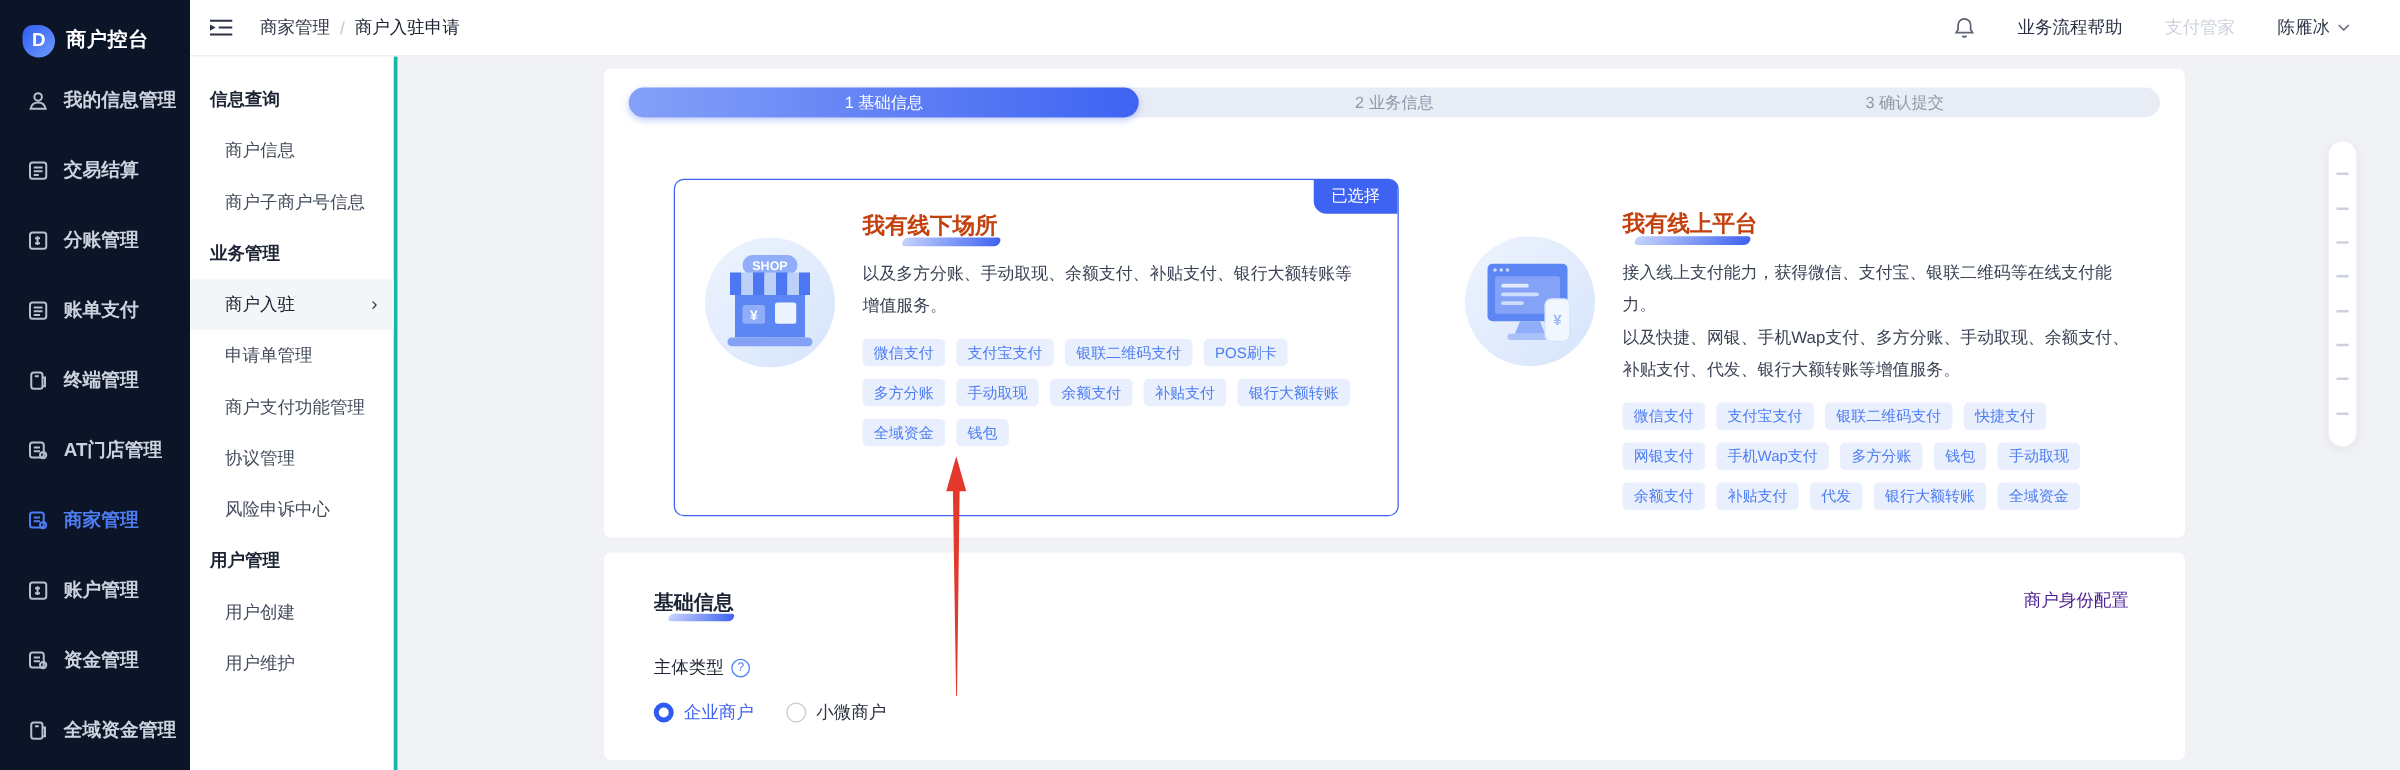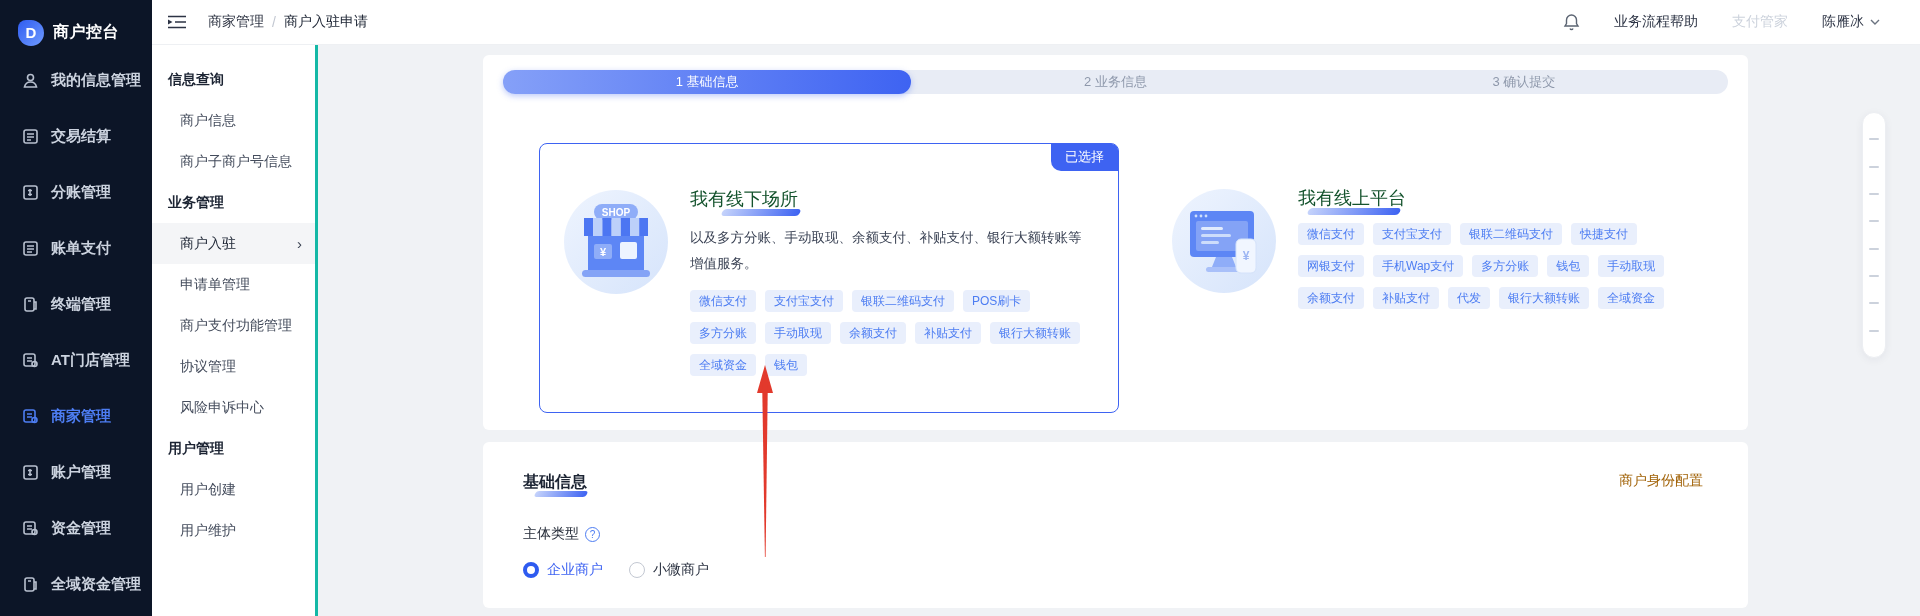--- a/index.html
+++ b/index.html
@@ -45,33 +45,33 @@
   .stepper { position:absolute; left:20px; top:15px; width:1225px; height:24px; background:#e8ecf5; border-radius:12px; display:flex; }
   .step { flex:1; display:flex; align-items:center; justify-content:center; font-size:13px; color:#8e98ab; cursor:pointer; }
   .step.active { background:linear-gradient(90deg,#85a0f8,#3e63f2); border-radius:12px; color:#fff; box-shadow:0 2px 6px rgba(62,99,242,.35); }
 
   .cards { position:absolute; left:20px; top:88px; width:1225px; display:flex; gap:29px;padding-left:36px; }
   .scard { width:598px; height:270px; background:#fff; border-radius:8px; position:relative; padding:24px; display:flex; gap:22px; cursor:pointer; }
   .scard.selected { border:1px solid #3e63f2; }
   .scard .badge { position:absolute; top:0; right:0; background:#3e63f2; color:#fff; font-size:13px; padding:4px 14px 5px; border-radius:0 6px 0 10px; }
   .illu { width:104px; height:104px; flex:0 0 104px; margin-top:22px; }
   .card-body { flex:1; min-width:0; }
-  .card-title { font-size:18px; color:#14532d; font-weight:400; position:relative; display:inline-block; margin-top:19px; }
+  .card-title { font-size:18px; color:#c2410c; font-weight:700; position:relative; display:inline-block; margin-top:0; }
   .card-title::after { content:""; position:absolute; bottom:-5px; height:7px; border-radius:4px; background:linear-gradient(90deg,rgba(150,175,248,.55),#3e63f2); transform:skew(-25deg); }
   .u-offline::after { left:32px; width:78px; }
   .u-online::after { left:10px; width:92px; }
   .card-desc { margin-top:14px; font-size:13.5px; line-height:26px; color:#3a4254; }
   .tags { margin-top:13px; display:flex; flex-wrap:wrap; gap:10px 9px; }
   .tag { background:#e9effc; color:#4d7df2; font-size:12px; line-height:1; padding:5px 9px; border-radius:4px; white-space:nowrap; }
 
   .panel-b { position:absolute; left:165px; top:397px; width:1265px; height:166px; background:#fff; border-radius:6px; padding:30px 45px 0 40px; }
   .pb-head { display:flex; align-items:flex-start; justify-content:space-between; }
   .pb-title { font-size:16px; font-weight:bold; color:#1c2433; position:relative; display:inline-block; }
   .pb-title::after { content:""; position:absolute; left:12px; bottom:-4px; width:52px; height:6px; border-radius:3px; background:linear-gradient(90deg,rgba(150,175,248,.55),#3e63f2); transform:skew(-25deg); }
-  .pb-link { font-size:14px; color:#a16207; cursor:pointer; }
+  .pb-link { font-size:14px; color:#4c1d95; cursor:pointer; }
   .field-label { margin-top:32px; font-size:14px; color:#1f2633; display:flex; align-items:center; gap:6px; }
   .qmark { width:15px; height:15px; border:1px solid #4d7df2; border-radius:50%; color:#4d7df2; font-size:10px; display:inline-flex; align-items:center; justify-content:center; cursor:pointer; }
   .radio-row { margin-top:18px; display:flex; align-items:center; gap:26px; }
   .radio { display:flex; align-items:center; gap:8px; font-size:14px; cursor:pointer; }
   .rdot { width:16px; height:16px; border-radius:50%; background:#fff; border:1px solid #c3c8d2; }
   .radio.checked .rdot { border:4.5px solid #2e5bf0; }
   .radio.checked .rlabel { color:#3e63f2; }
   .radio .rlabel { color:#2a3140; }
 
   
@@ -310,20 +310,24 @@
             <rect x="29" y="45" width="30" height="3" rx="1.5" fill="#cdddfb"></rect>
             <rect x="29" y="52" width="18" height="3" rx="1.5" fill="#cdddfb"></rect>
             <path d="M44 68h16l4 10H40z" fill="#8fadf8"></path>
             <rect x="34" y="78" width="36" height="5" rx="2.5" fill="#a9c0f9"></rect>
             <rect x="64" y="50" width="20" height="34" rx="5" fill="#f1f6ff" stroke="#d4e2fa"></rect>
             <text x="74" y="71" font-size="12" font-weight="bold" fill="#9cb5f3" text-anchor="middle" font-family="Liberation Sans, sans-serif">¥</text>
           </svg>
         </div>
         <div class="card-body">
           <div class="card-title u-online">我有线上平台</div>
+          <div class="card-desc">
+            <p>接入线上支付能力，获得微信、支付宝、银联二维码等在线支付能力。</p>
+            <p>以及快捷、网银、手机Wap支付、多方分账、手动取现、余额支付、补贴支付、代发、银行大额转账等增值服务。</p>
+          </div>
           <div class="tags">
             <span class="tag">微信支付</span>
             <span class="tag">支付宝支付</span>
             <span class="tag">银联二维码支付</span>
             <span class="tag">快捷支付</span>
             <span class="tag">网银支付</span>
             <span class="tag">手机Wap支付</span>
             <span class="tag">多方分账</span>
             <span class="tag">钱包</span>
             <span class="tag">手动取现</span>

